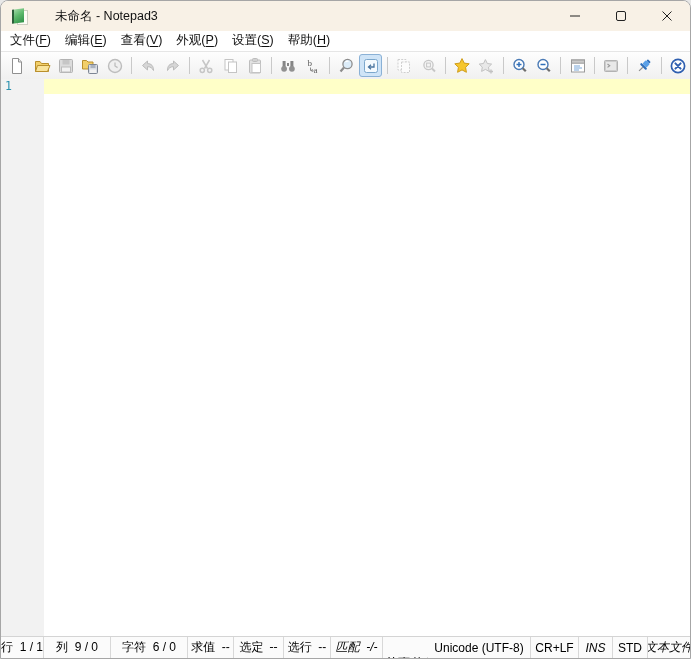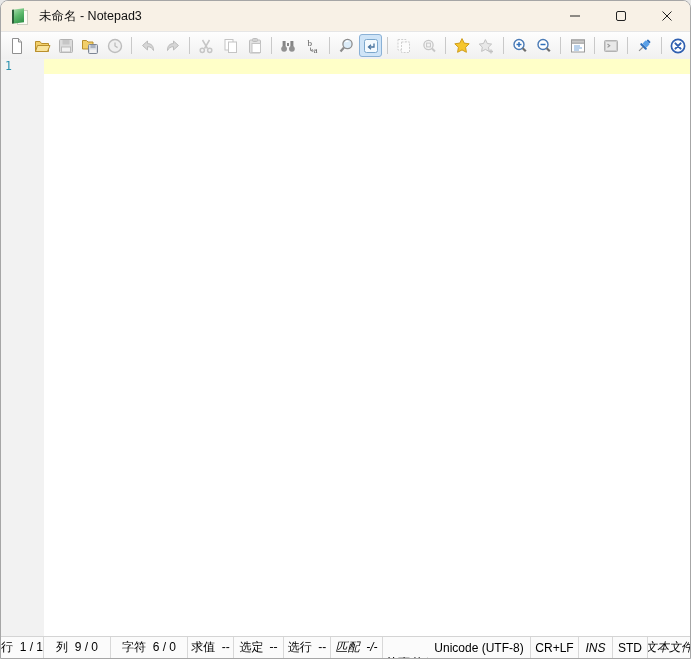--- a/index.html
+++ b/index.html
@@ -1,20 +1,20 @@
 <!DOCTYPE html>
 <html><head>
 <meta charset="utf-8">
 <style>
   html,body{margin:0;padding:0;background:#e8e8e8;}
   body{width:691px;height:659px;overflow:hidden;font-family:"Liberation Sans","DejaVu Sans",sans-serif;}
   .window{width:691px;height:659px;box-sizing:border-box;border:1px solid #a6a6a6;
     border-radius:8px 8px 0 0;overflow:hidden;display:flex;flex-direction:column;background:#fff;}
   
-  .titlebar{flex:0 0 30px;background:#f8f1e6;display:flex;align-items:center;user-select:none;}
+  .titlebar{flex:0 0 30px;background:#f8f1e6;display:flex;align-items:center;user-select:none;gap:16px;}
   .app-icon{width:17px;height:17px;margin-left:10px;position:relative;flex:0 0 17px;}
   .app-icon .page{position:absolute;left:6px;top:2px;width:9px;height:13px;background:#fdfdf6;border:1px solid #cfcfc2;}
   .app-icon .cover{position:absolute;left:1px;top:1px;width:10px;height:14px;background:linear-gradient(150deg,#9fd9a6 0%,#5cb96b 45%,#2e8f47 100%);border-left:2px solid #2c5f3a;transform:skewY(-6deg);}
   .title{margin-left:11px;font-size:12.5px;color:#111;}
   .win-controls{margin-left:auto;display:flex;height:100%;}
   .wc{width:46px;height:100%;display:flex;align-items:center;justify-content:center;}
   .wc svg{display:block;}
   
   .menubar{flex:0 0 18px;background:#ffffff;display:flex;align-items:center;padding-left:2px;font-size:12.5px;color:#111;}
   .menu-item{padding:1px 7px 2px 7px;cursor:default;}
@@ -62,20 +62,28 @@
           </svg>
       </div>
       <div class="wc">
         <svg width="12" height="12" viewBox="0 0 12 12">
             <path d="M1.5 1.5l9 9M10.5 1.5l-9 9" stroke="#222" stroke-width="1"></path>
           </svg>
       </div>
     </div>
   </div>
 
+  <div class="menubar" id="menubar">
+      <div class="menu-item">文件(<u>F</u>)</div>
+      <div class="menu-item">编辑(<u>E</u>)</div>
+      <div class="menu-item">查看(<u>V</u>)</div>
+      <div class="menu-item">外观(<u>P</u>)</div>
+      <div class="menu-item">设置(<u>S</u>)</div>
+      <div class="menu-item">帮助(<u>H</u>)</div>
+    </div>
 
   <div class="toolbar" id="toolbar">
       <div class="tbtn">
         <span>
           <svg class="icon" viewBox="0 0 18 18" xmlns="http://www.w3.org/2000/svg">
             <path d="M4.5 1.5h6l3 3.5v11.5h-9z" fill="#fff" stroke="#8f8f8f"></path>
             <path d="M10.5 1.5v3.5h3" fill="#e4e4e4" stroke="#8f8f8f"></path>
           </svg>
         </span>
       </div>

